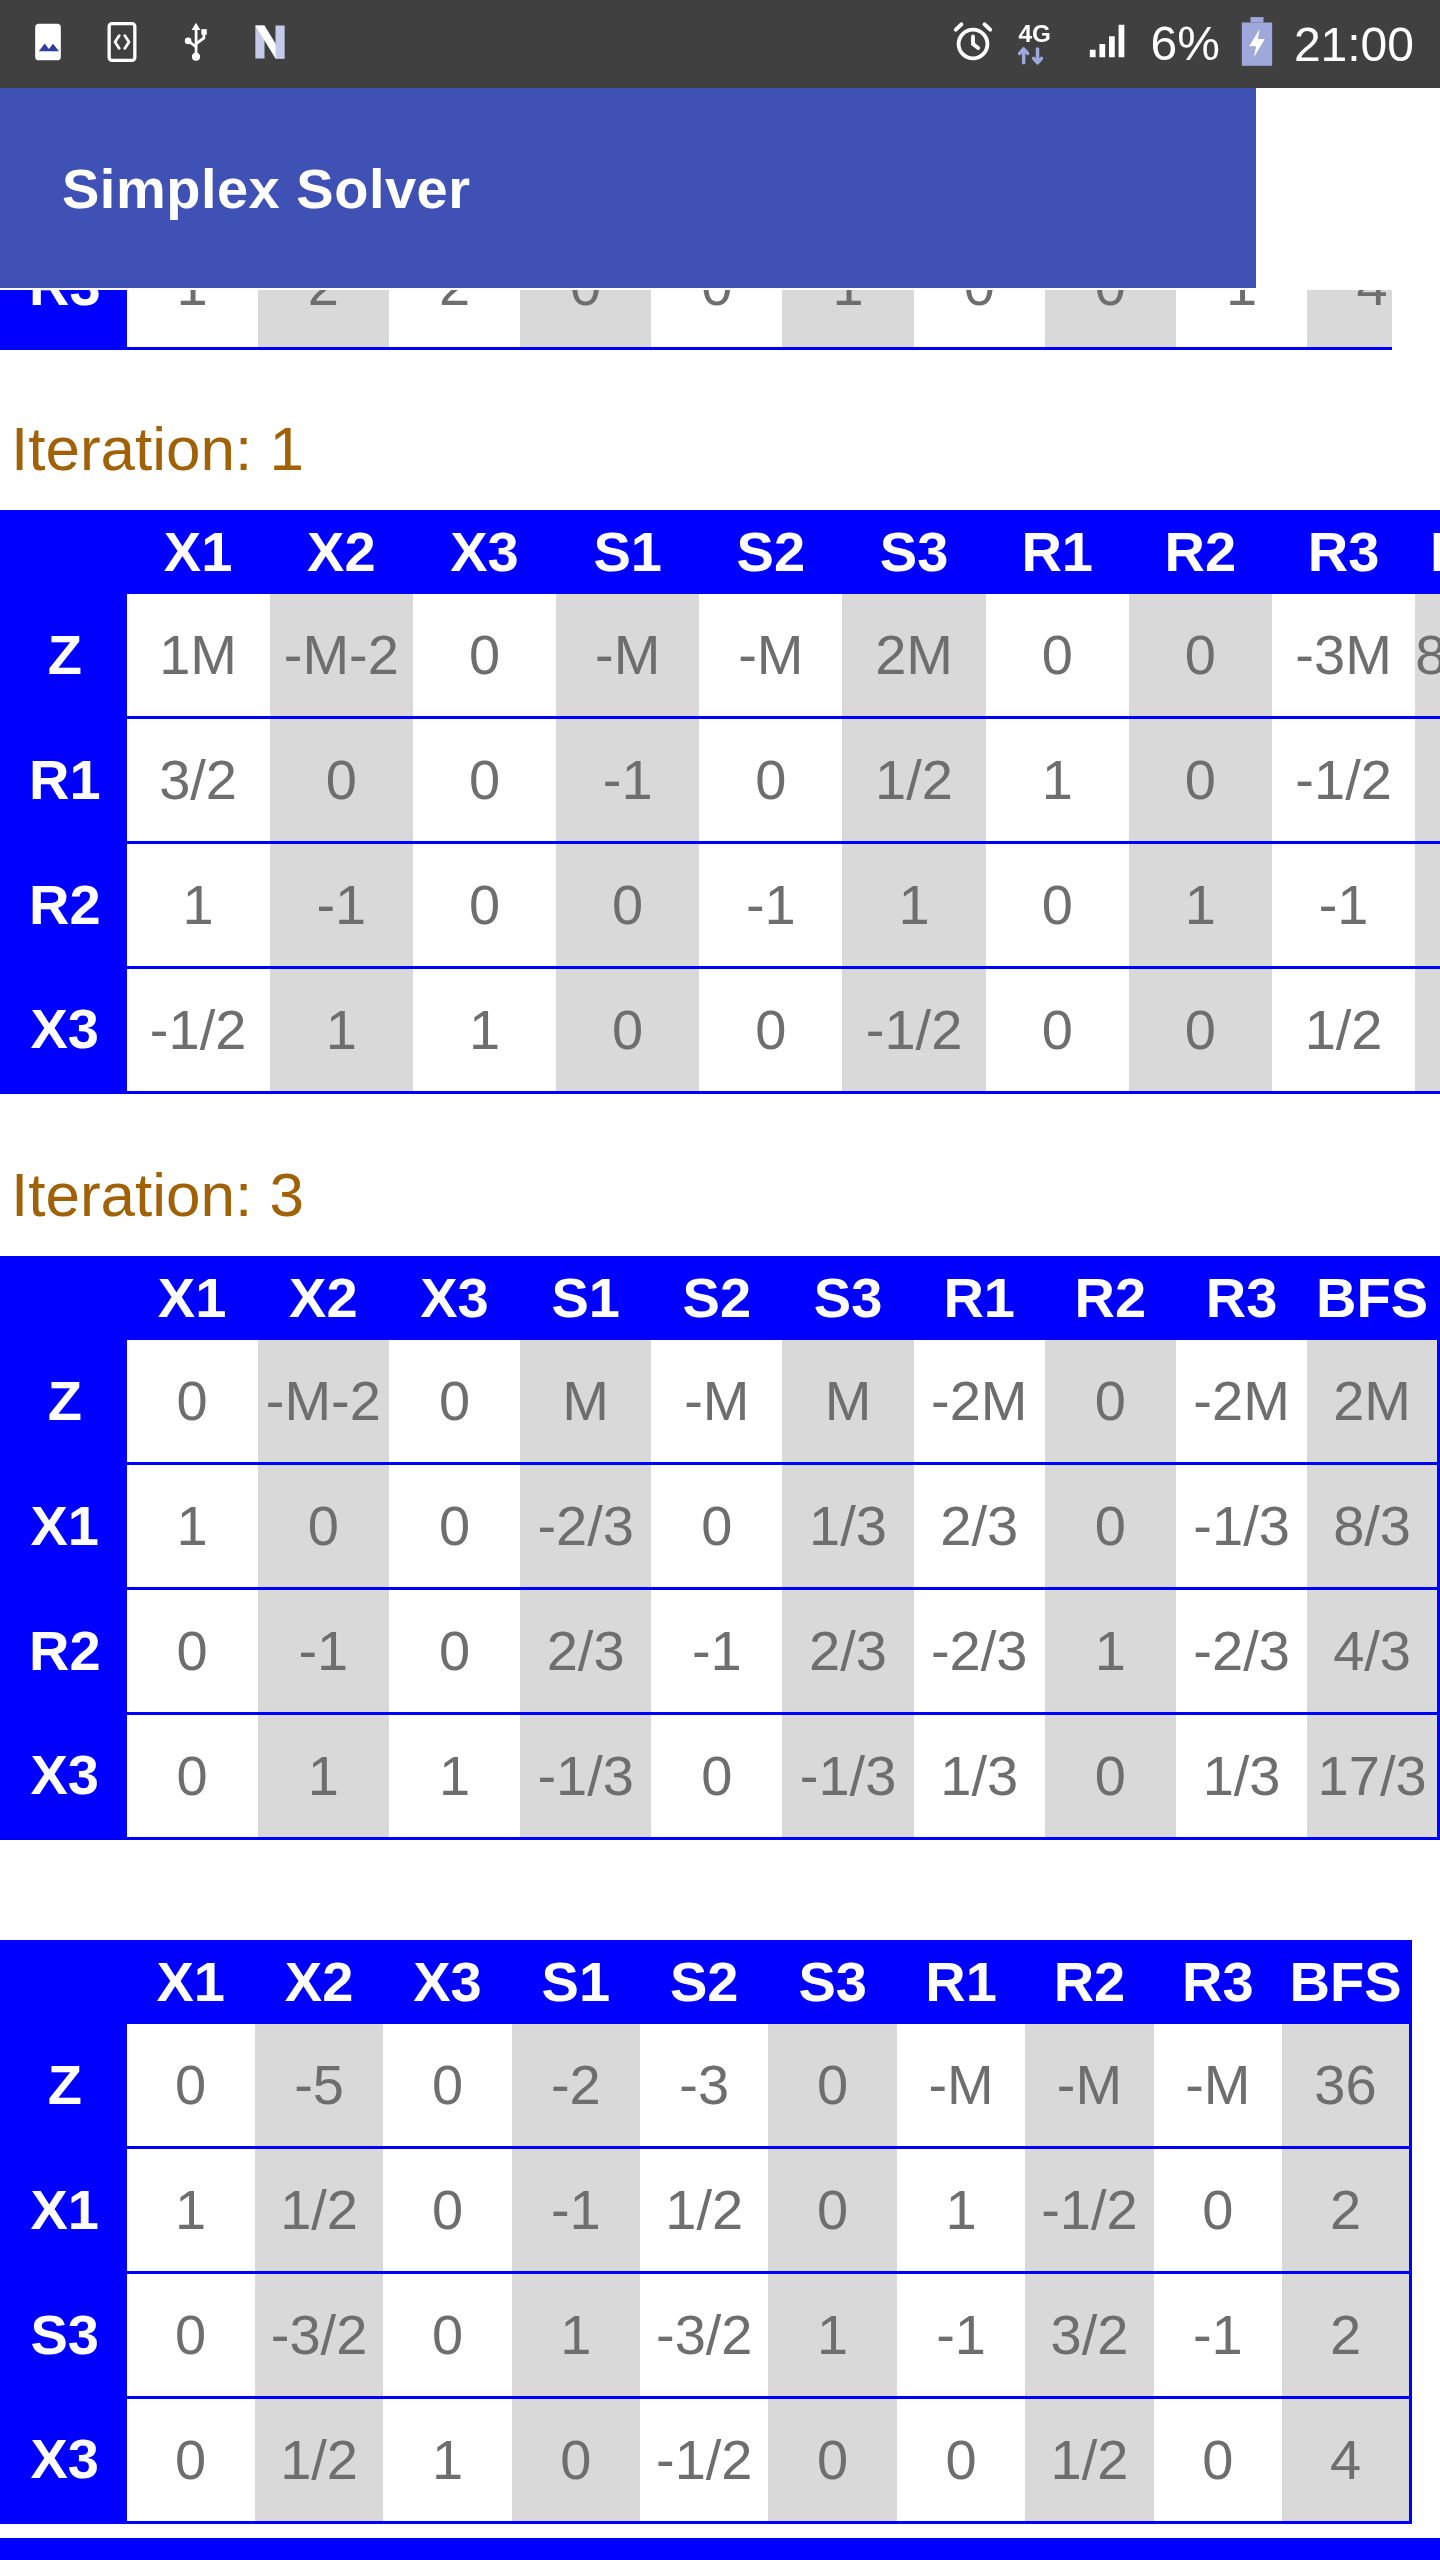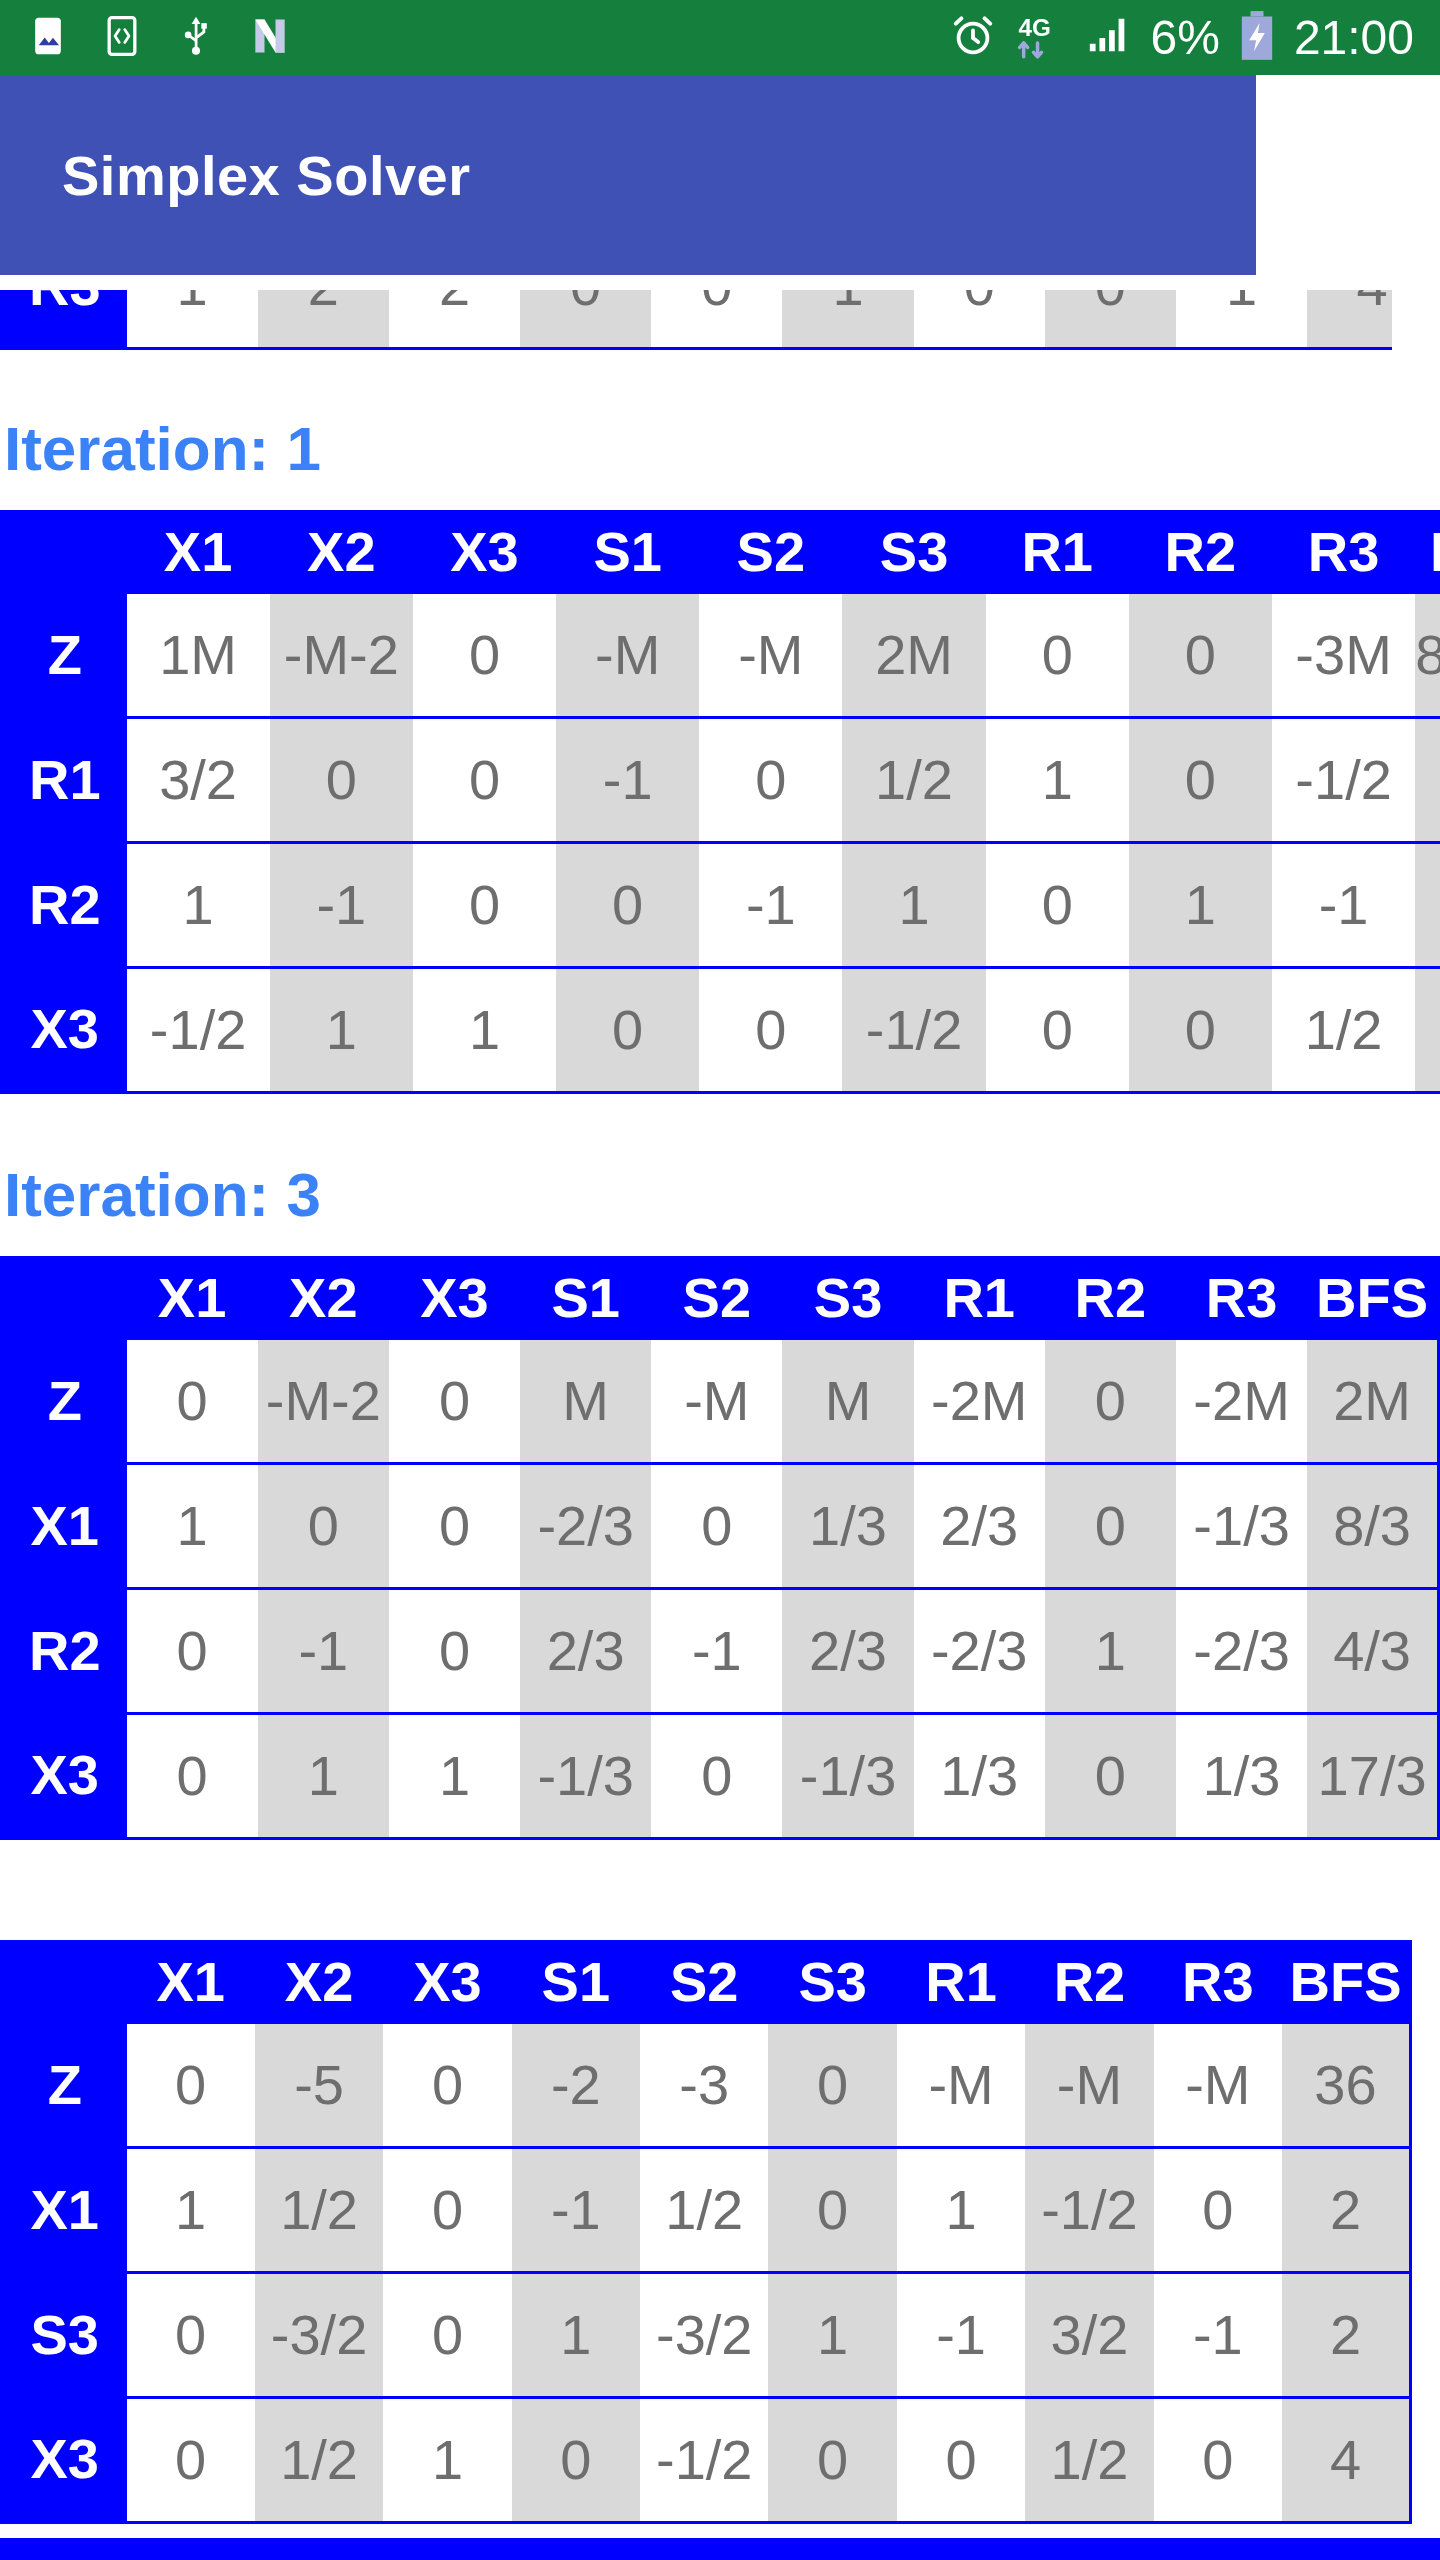--- a/index.html
+++ b/index.html
@@ -5,22 +5,22 @@
   * { margin:0; padding:0; box-sizing:border-box; }
   html,body{
     width:1440px; height:2560px;
     background:#ffffff;
     font-family:"Liberation Sans", sans-serif;
     overflow:hidden;
   }
 
   
   .statusbar{
-    height:75px; width:1440px;
-    background:#15803d;
+    height:88px; width:1440px;
+    background:#404040;
     display:flex; align-items:center;
     padding:0 26px;
     color:#ffffff;
   }
   .sb-left{ display:flex; align-items:center; gap:30px; }
   .sb-right{ margin-left:auto; display:flex; align-items:center; gap:18px; }
   .sb-icon{ display:block; }
   .sb-text{
     font-size:48px; font-weight:400; color:#ffffff;
     letter-spacing:0px; line-height:1;
@@ -59,24 +59,25 @@
     margin-left:0;
   }
   .clipped-inner{
     position:absolute;
     bottom:0; left:0;
     width:1392px;
   }
 
   .iter-label{
     font-size:62px;
-    color:#3b82f6;
-    font-weight:700;
+    color:#a16207;
+    font-weight:400;
     padding:0 4px;
     line-height:1;
+    margin-left:7px;
   }
 
   
   .tbl{
     border-collapse:collapse;
     table-layout:fixed;
     background:#0000FF;
     border:3px solid #0000FF;
   }
   .tbl td, .tbl th{

